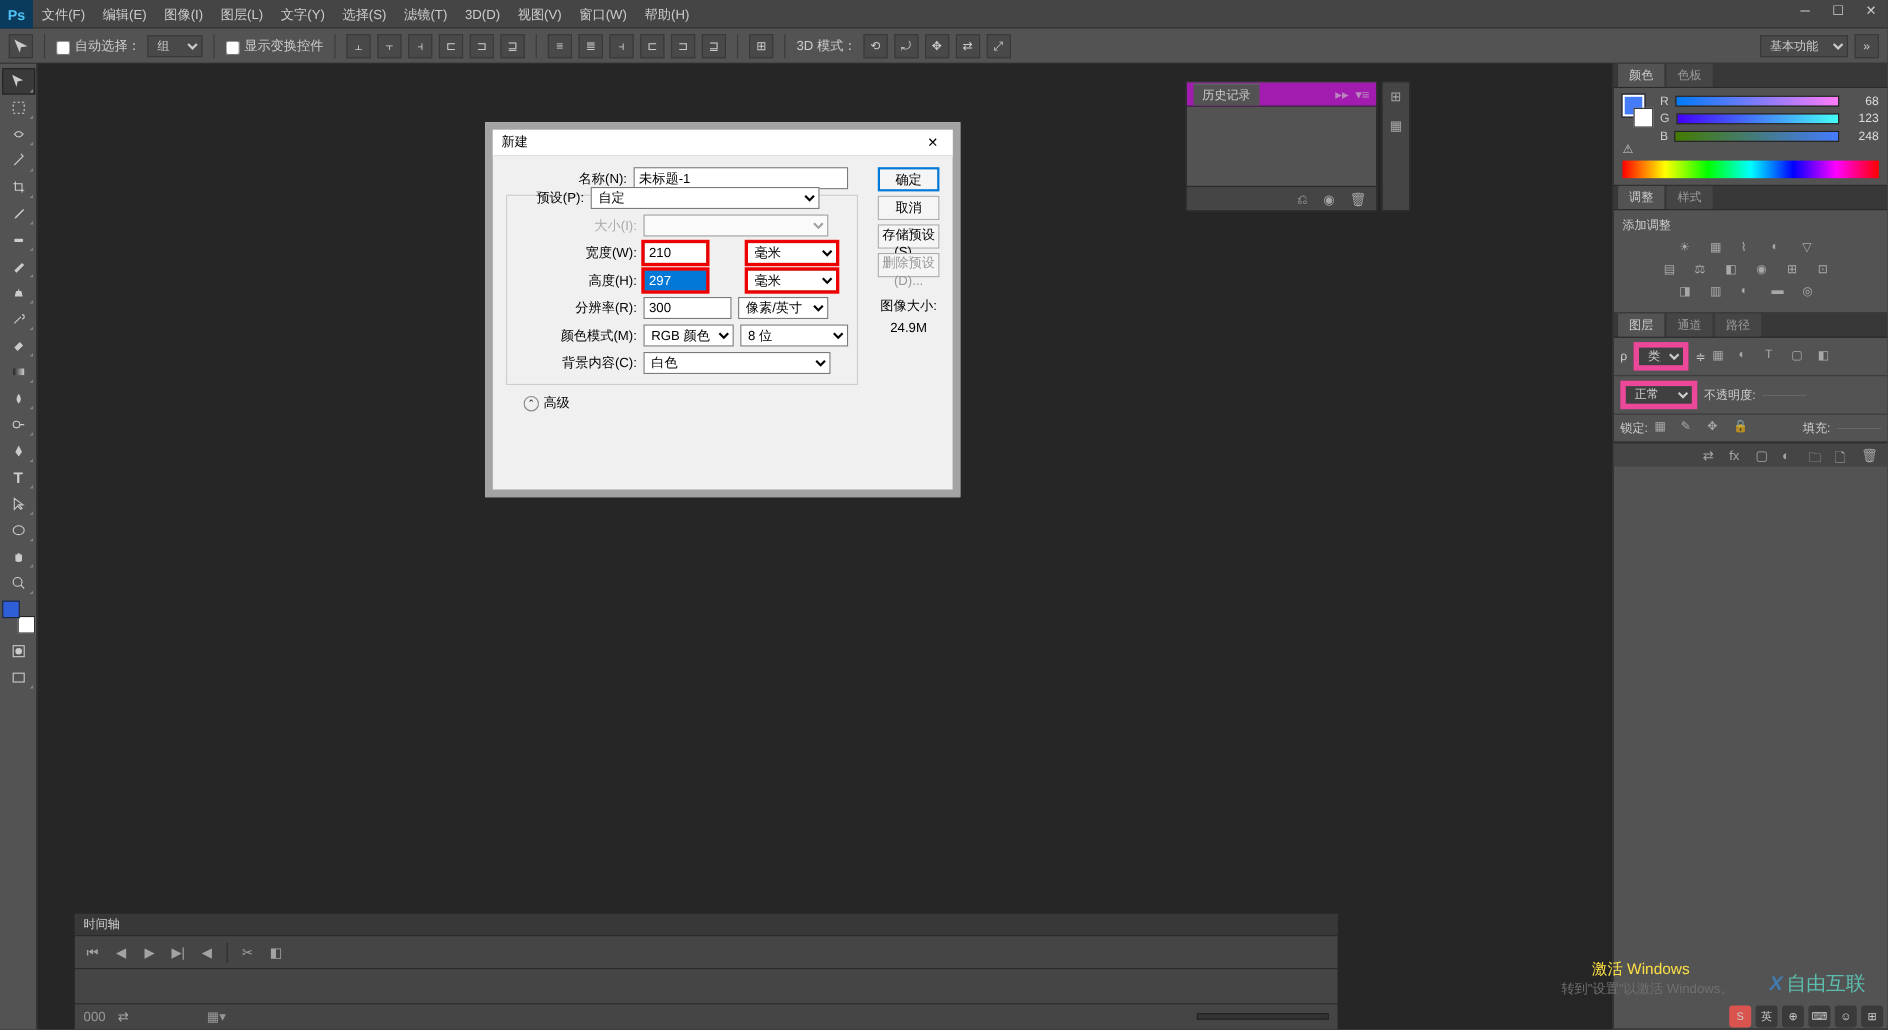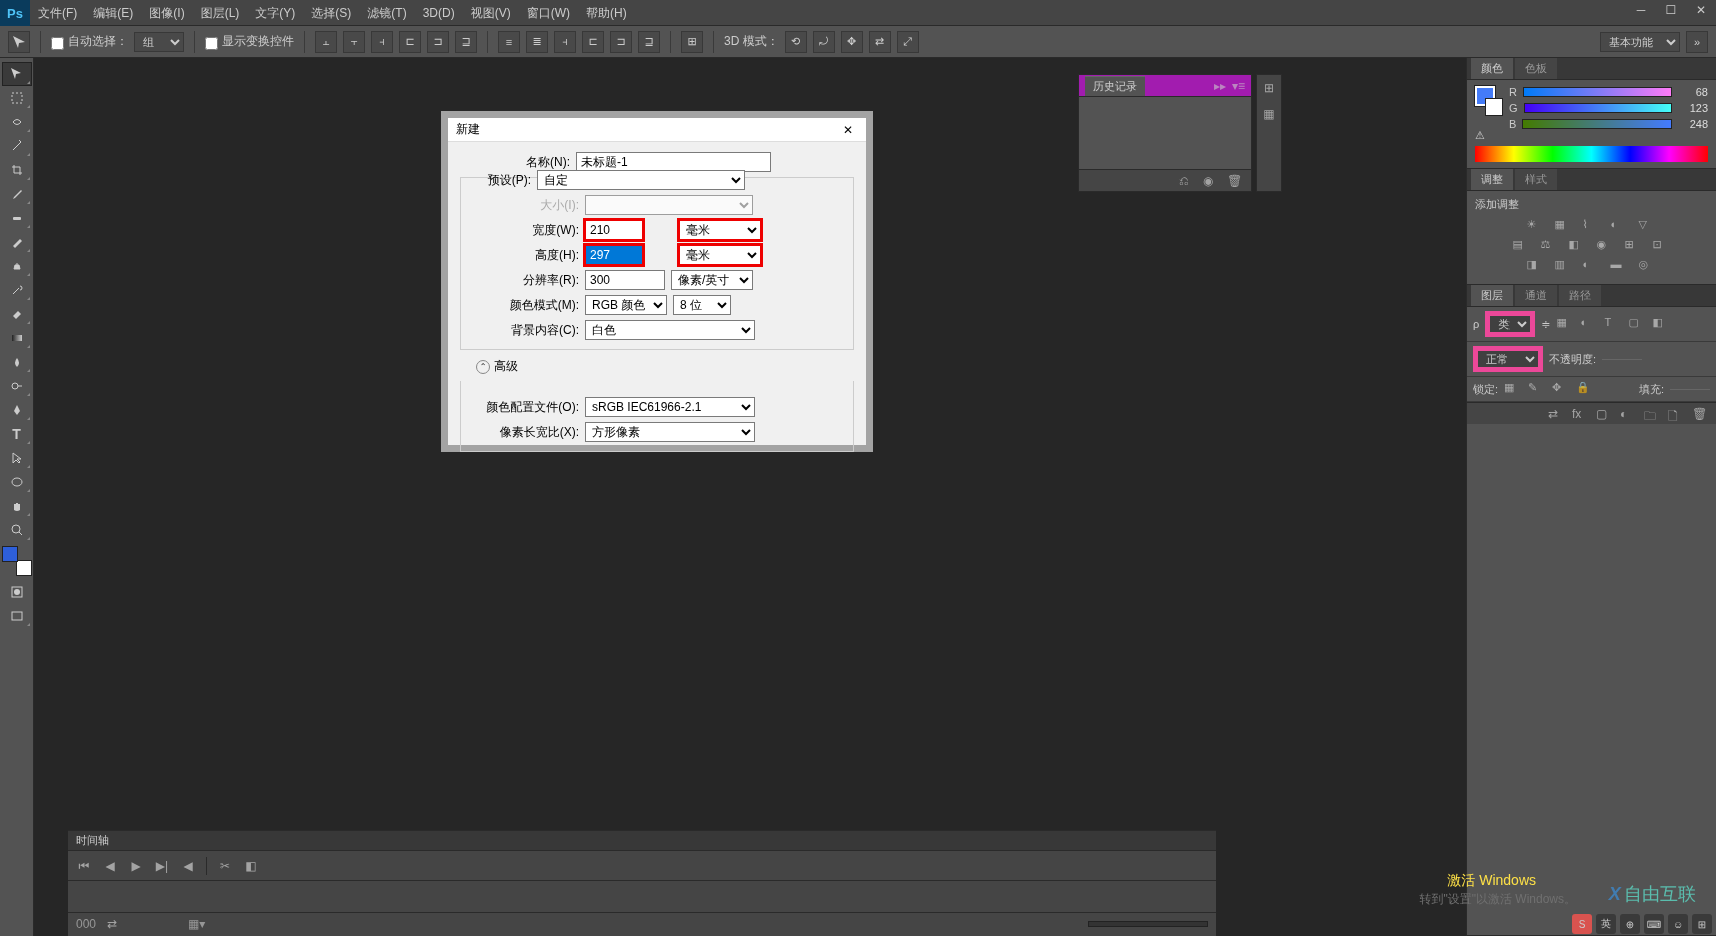--- a/index.html
+++ b/index.html
@@ -507,40 +507,40 @@
           <select class="dlg-select hl-red" style="width:82px"><option>毫米</option></select>
         </div>
         <div class="form-row">
           <div class="form-label">分辨率(R):</div>
           <input class="dlg-input" style="width: 80px;" value="300">
           <select class="dlg-select" style="width:82px"><option>像素/英寸</option></select>
         </div>
         <div class="form-row">
           <div class="form-label">颜色模式(M):</div>
           <select class="dlg-select" style="width:82px"><option>RGB 颜色</option></select>
-          <select class="dlg-select" style="width:58px"><option>8 位</option></select>
+          <select class="dlg-select" style="width:98px"><option>8 位</option></select>
         </div>
         <div class="form-row">
           <div class="form-label">背景内容(C):</div>
           <select class="dlg-select" style="width:170px"><option>白色</option></select>
         </div>
       </div>
       <div class="adv-header">
         <div class="adv-circle">⌃</div>
         <span>高级</span>
       </div>
-      <div class="fieldset" style="border-top:none;padding-top:16px">
-        <div class="form-row">
-          <div class="form-label">颜色配置文件(O):</div>
-          <select class="dlg-select" style="width:170px"><option>sRGB IEC61966-2.1</option></select>
-        </div>
-        <div class="form-row">
-          <div class="form-label">像素长宽比(X):</div>
-          <select class="dlg-select" style="width:170px"><option>方形像素</option></select>
-        </div>
+    </div>
+    <div class="dlg-right">
+      <button class="dlg-btn primary">确定</button>
+      <button class="dlg-btn">取消</button>
+      <button class="dlg-btn">存储预设(S)...</button>
+      <button class="dlg-btn disabled">删除预设(D)...</button>
+      <div class="img-size">
+        <div>图像大小:</div>
+        <div style="margin-top:4px">24.9M</div>
       </div>
     </div>
   </div>
 </div>
 
 <div class="activate">激活 Windows</div>
 <div class="activate-sub">转到"设置"以激活 Windows。</div>
 <div class="watermark">
   <span style="color:#3a8ed8;font-size:18px;font-style:italic;font-weight:bold">X</span>
   <span style="font-size:18px;color:#5eead4">自由互联</span>

